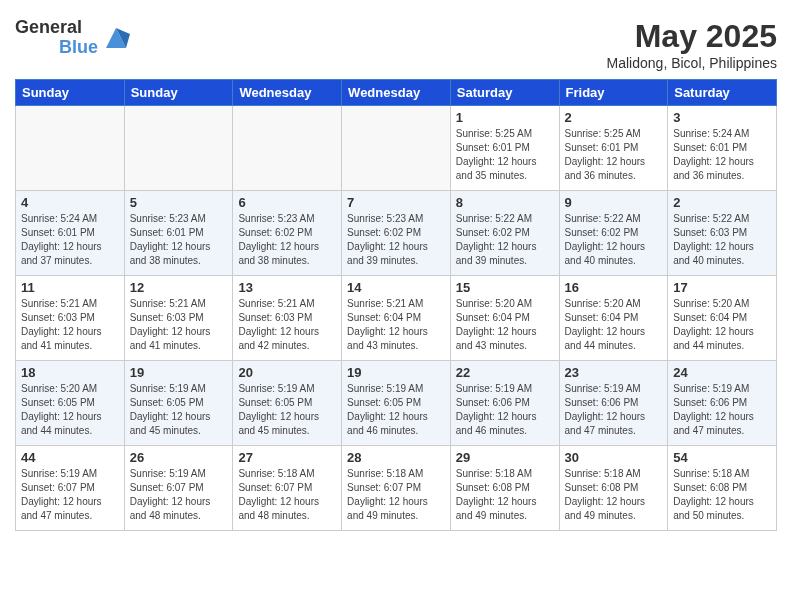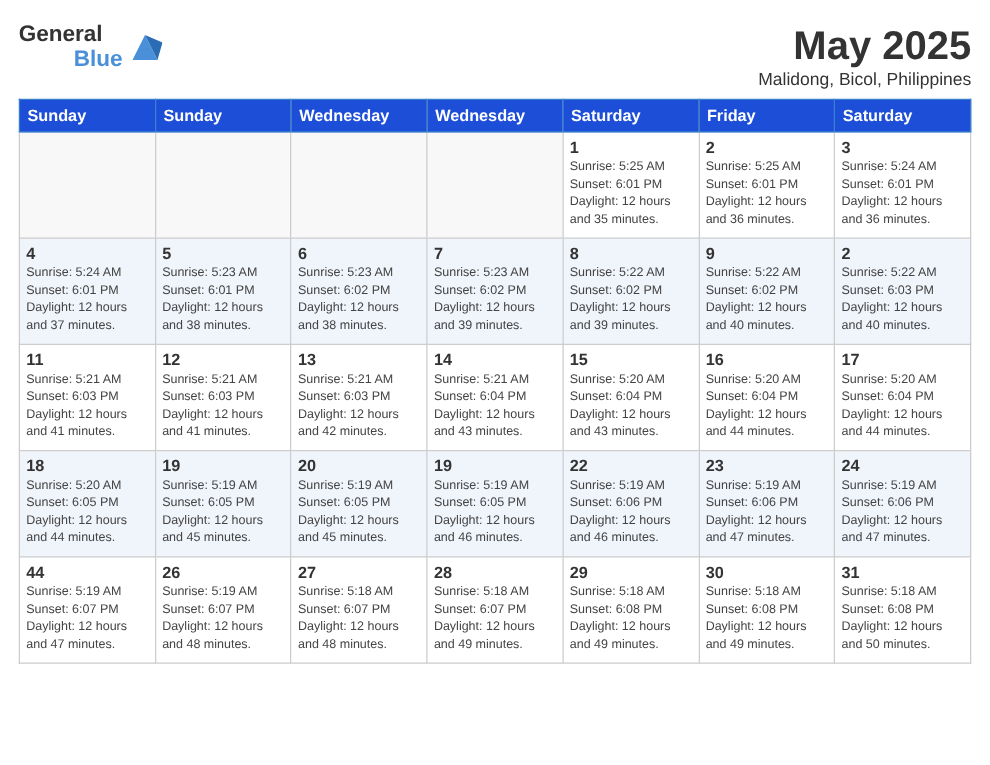--- a/index.html
+++ b/index.html
@@ -351,21 +351,21 @@
 and 49 minutes.</div>
           </td>
           <td>
             <span class="day-number">30</span>
             <div class="day-info" style="white-space: pre-line;">Sunrise: 5:18 AM
 Sunset: 6:08 PM
 Daylight: 12 hours
 and 49 minutes.</div>
           </td>
           <td>
-            <span class="day-number">31</span>
+            <span class="day-number">54</span>
             <div class="day-info" style="white-space: pre-line;">Sunrise: 5:18 AM
 Sunset: 6:08 PM
 Daylight: 12 hours
 and 50 minutes.</div>
           </td>
         </tr>
       </tbody>
   </table>
 </div>
 

